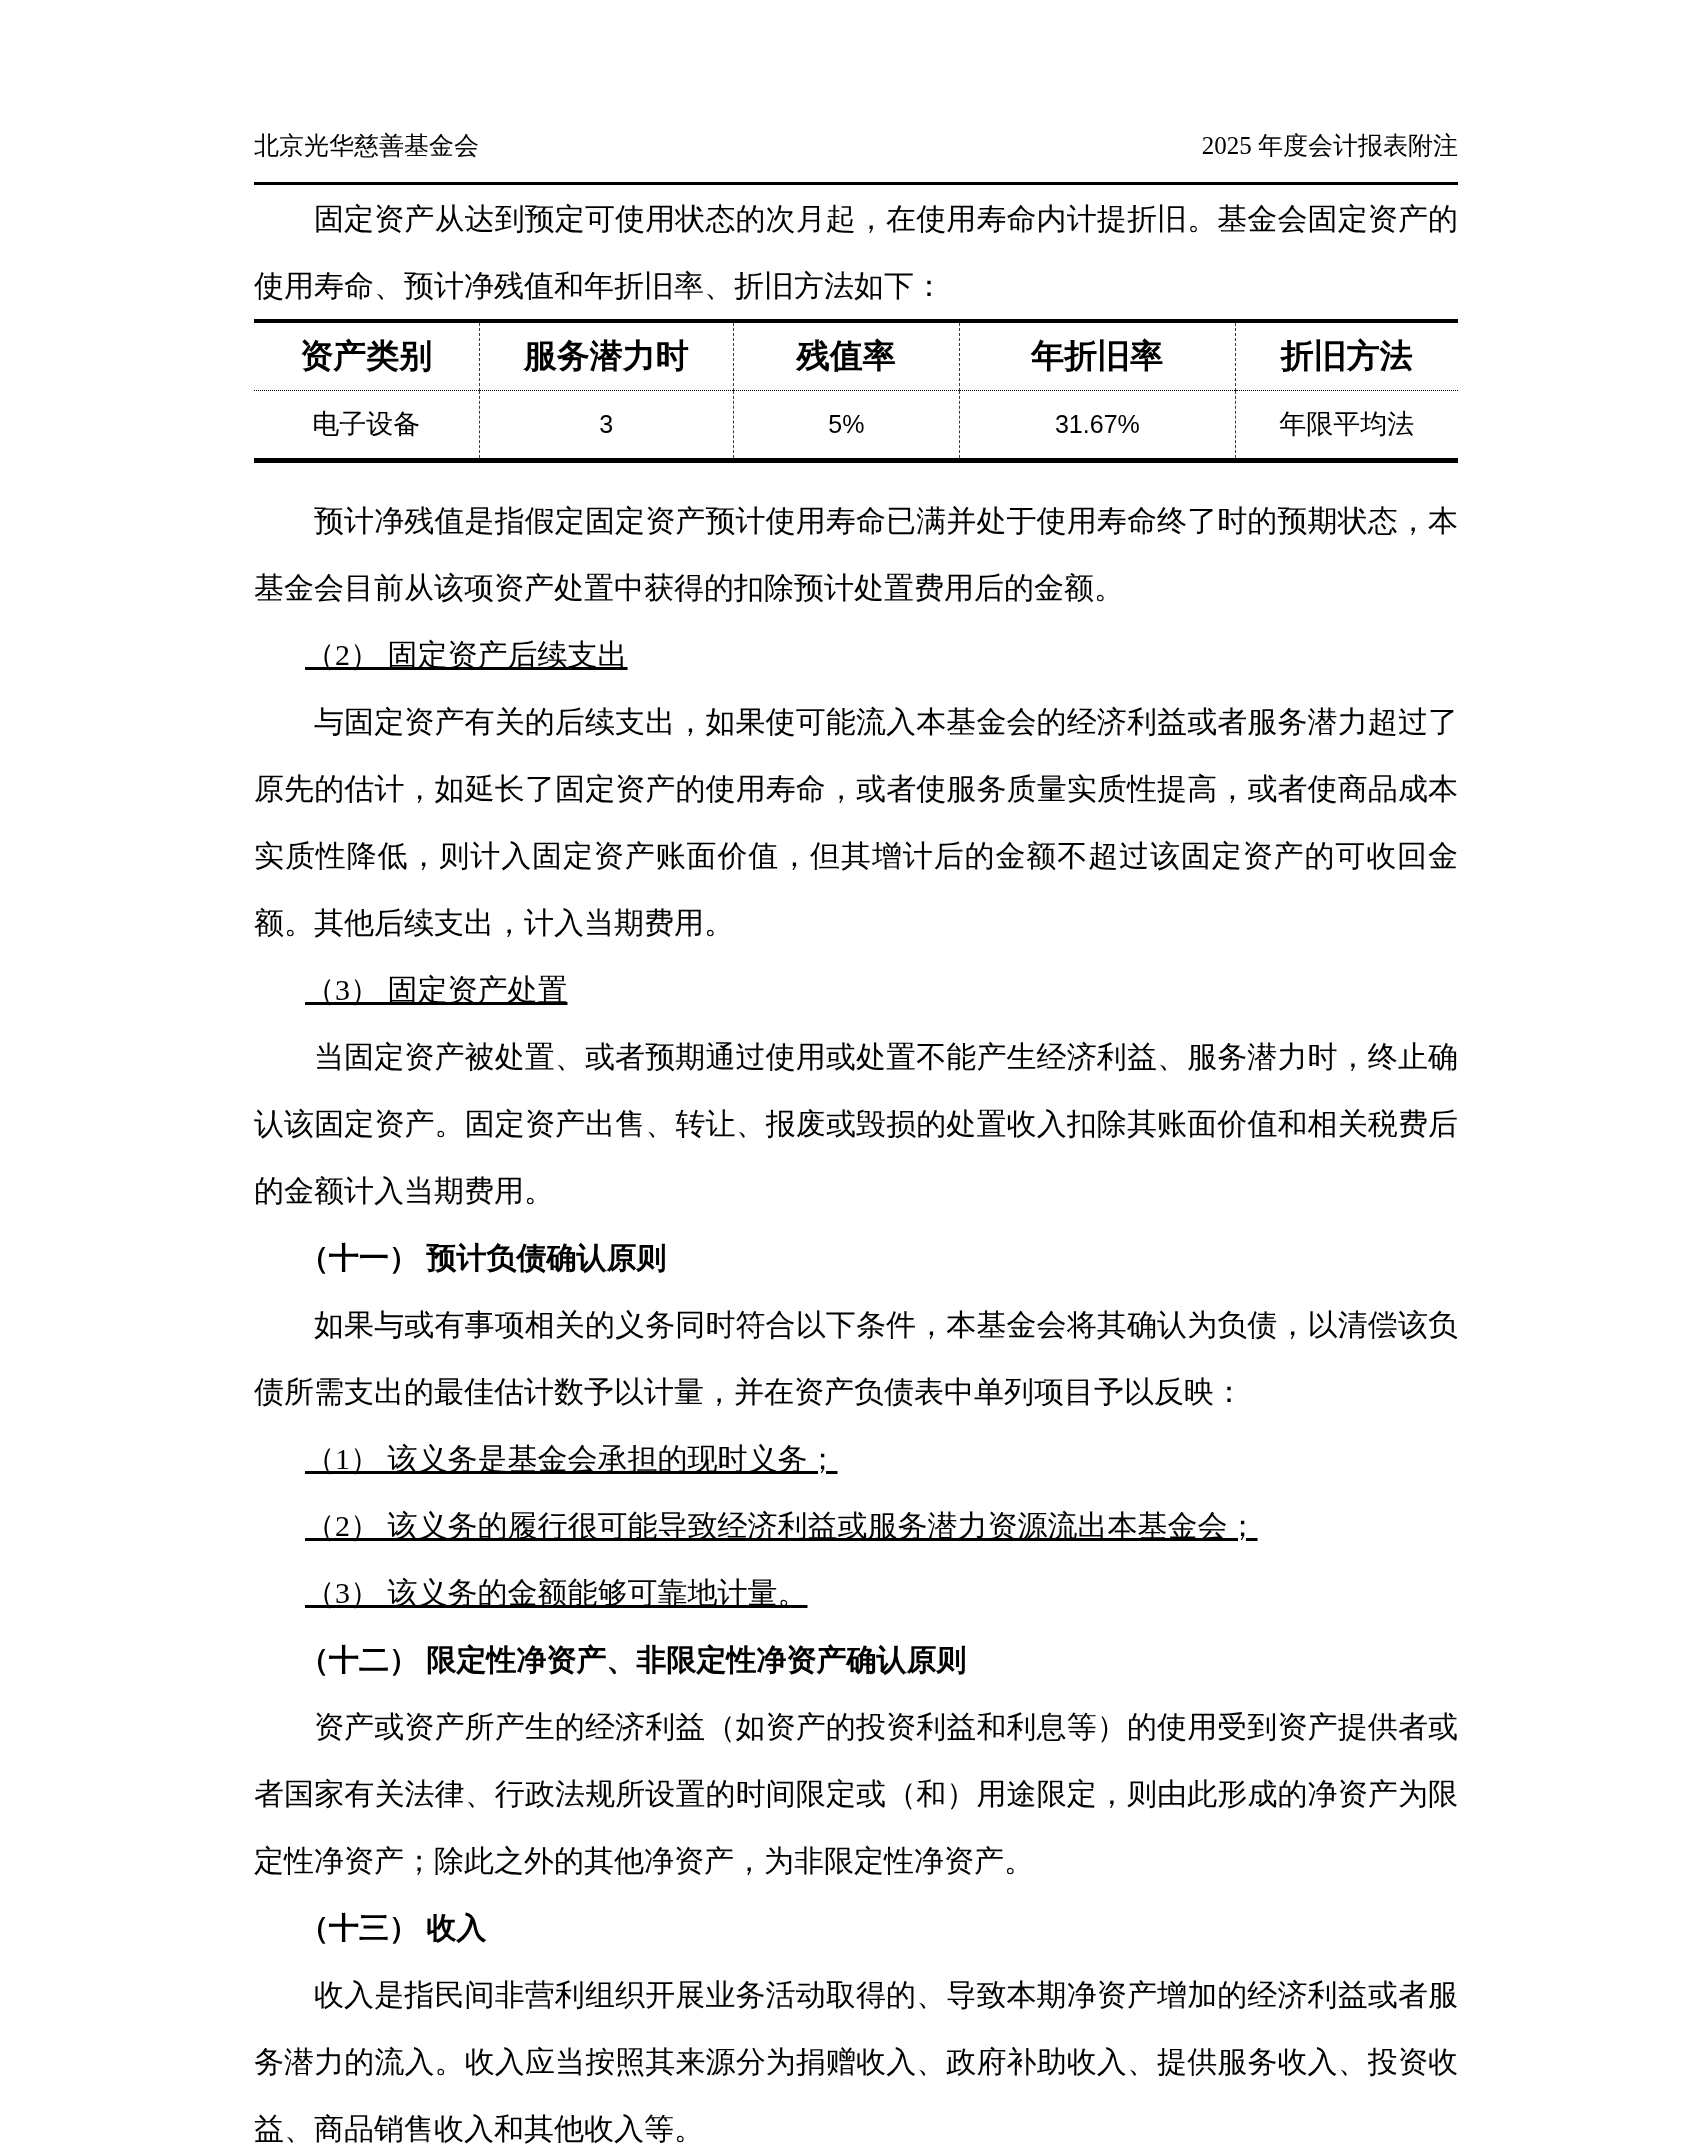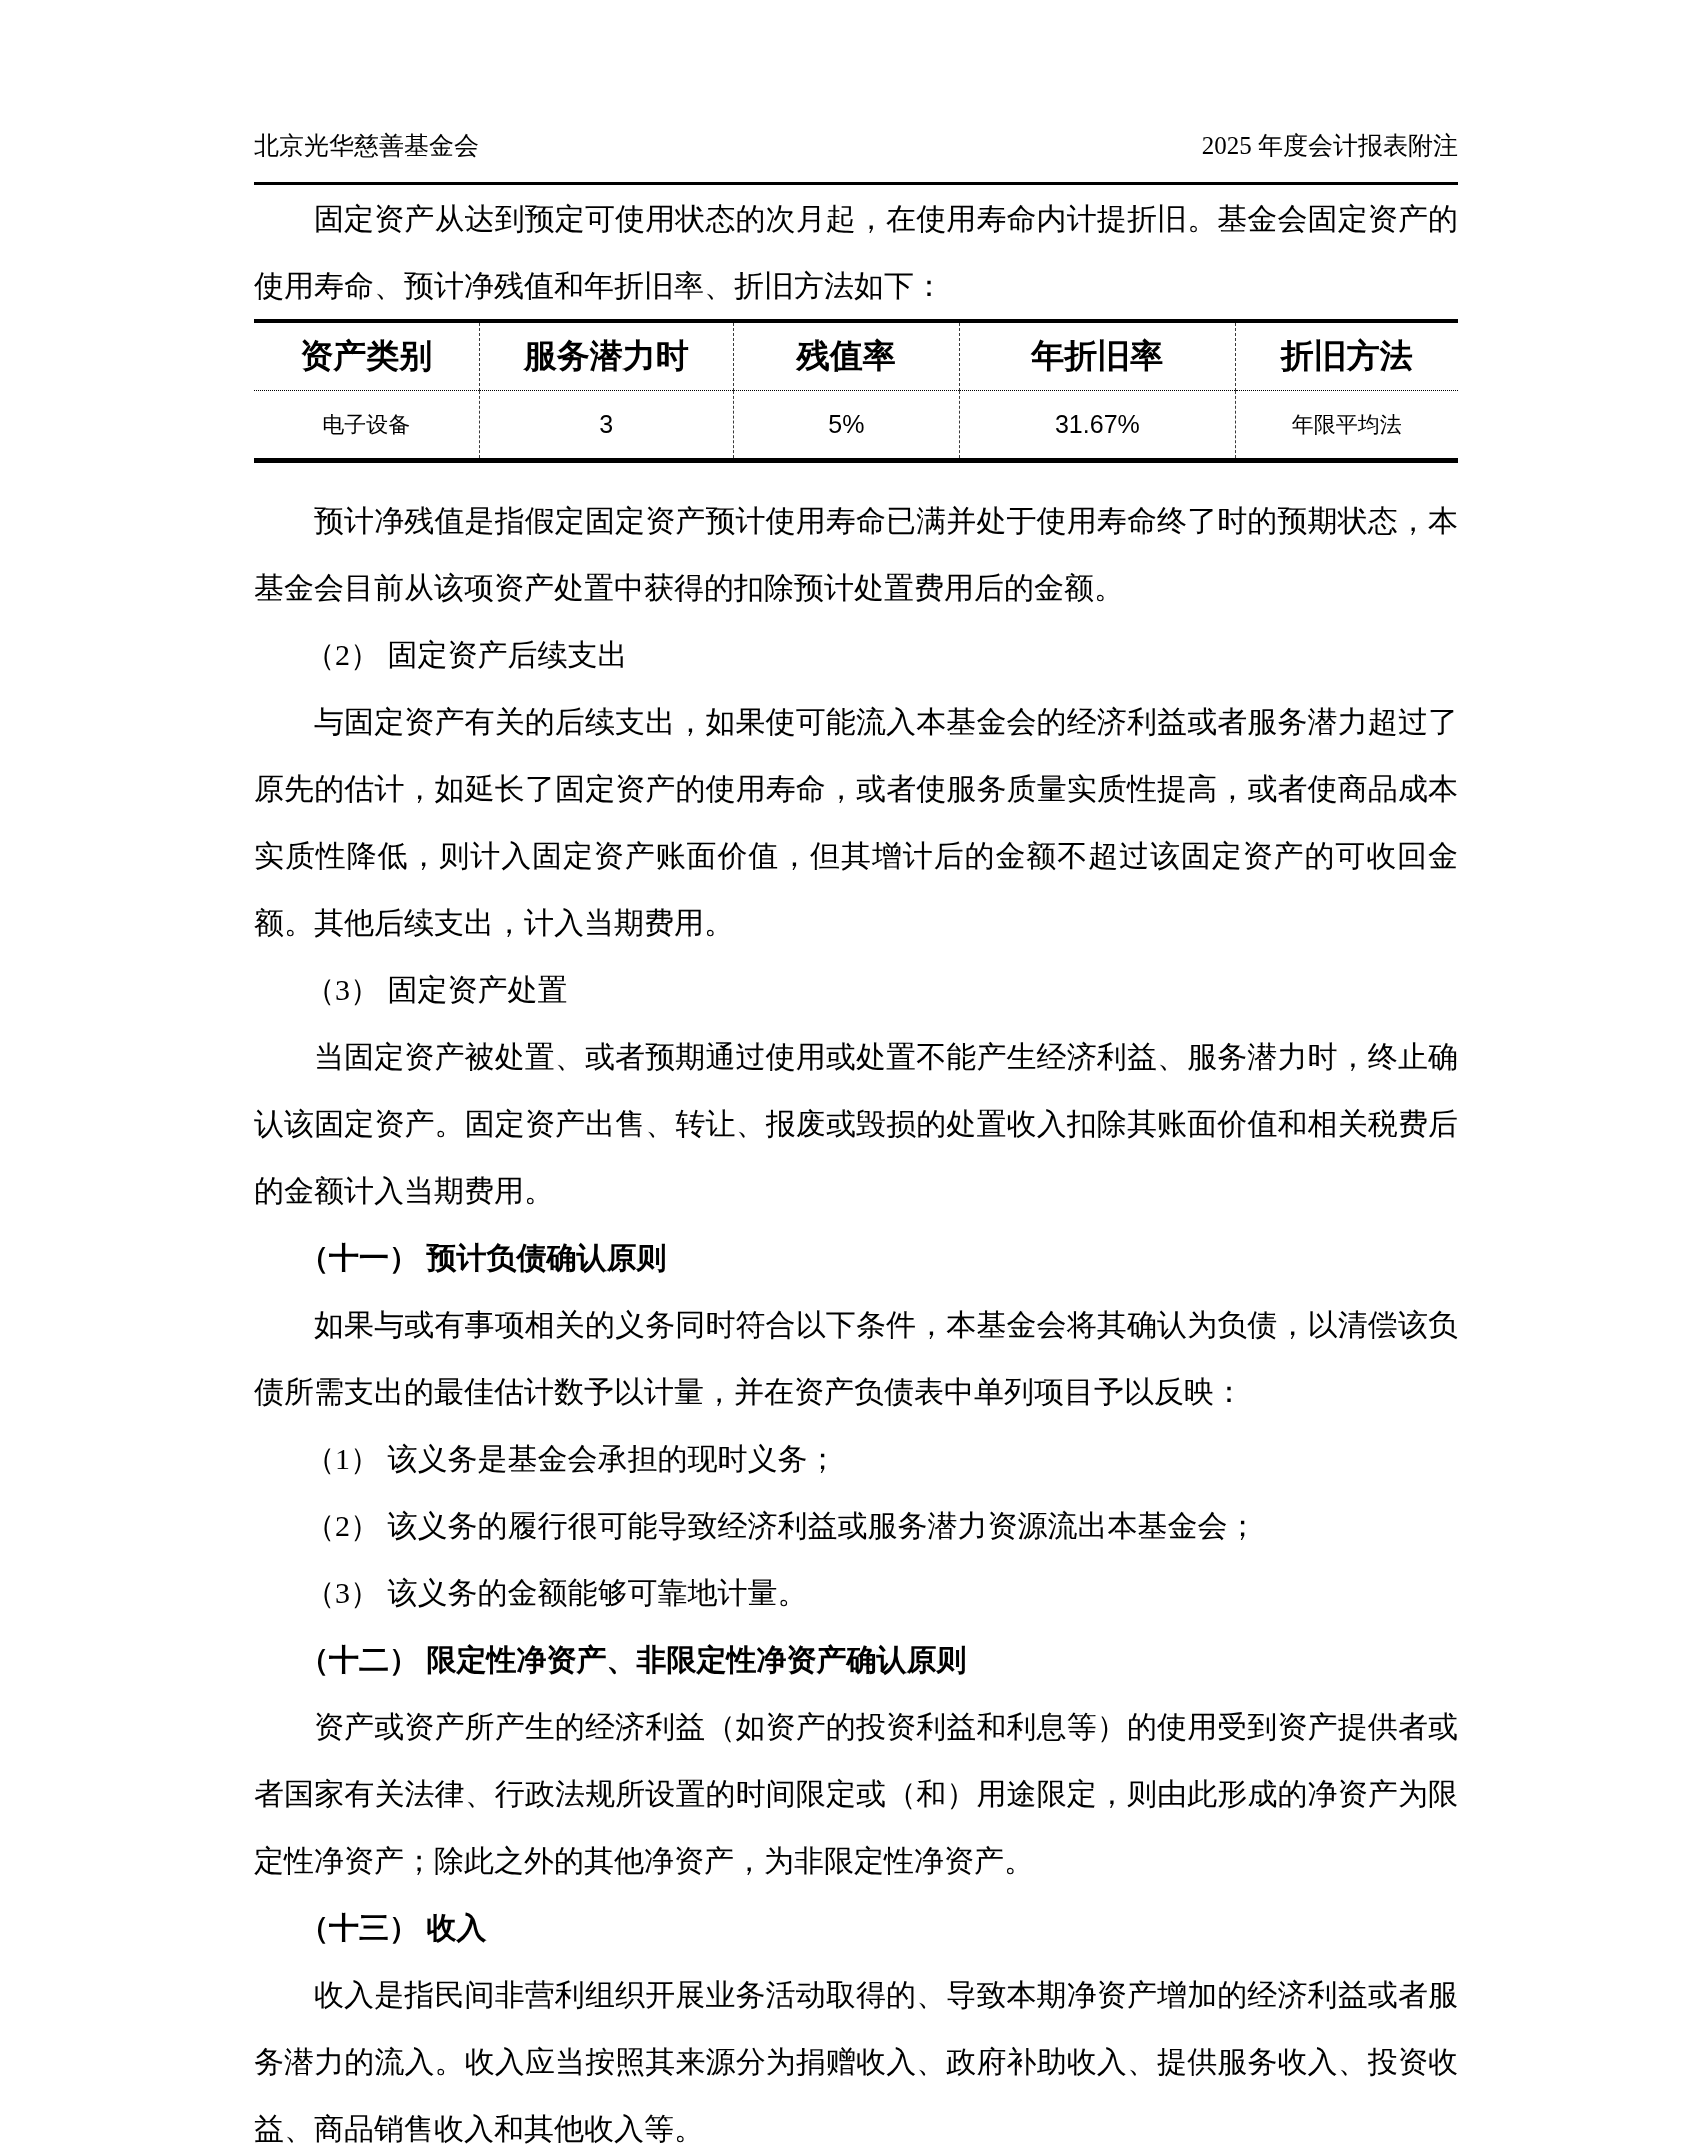--- a/index.html
+++ b/index.html
@@ -27,21 +27,21 @@
   }
   
   .content {
     margin: 0 249px 0 254px;
     font-size: 30px;
     line-height: 67px;
     text-align: justify;
     letter-spacing: 0;
   }
   .content .para    { margin: 0; text-indent: 2em; }
-  .content .item    { margin: 0; text-indent: 1.7em; }
+  .content .item    { margin: 0; text-indent: 1.7em; text-decoration: underline; }
   .content .heading { margin: 0; text-indent: 1.5em; font-weight: bold; }
   .intro { margin-top: 20px; }
   .blocks > :first-child { margin-top: 24px; }
   
   table.dep {
     width: 100%;
     border-collapse: collapse;
     table-layout: fixed;
     border-top: 4.7px solid #000;
     border-bottom: 5.6px solid #000;
@@ -52,21 +52,21 @@
     padding: 0;
     overflow: hidden;
   }
   .dep thead th {
     font-weight: bold;
     font-size: 33px;
     height: 63px;
     border-bottom: 1.7px dotted #000;
   }
   .dep tbody td {
-    font-size: 22px;
+    font-size: 27px;
     height: 67px;
   }
   .dep th:not(:last-child), .dep td:not(:last-child) {
     border-right: 1.3px dashed #3a3a3a;
   }
   .dep .num {
     font-family: "Liberation Sans", "DejaVu Sans", sans-serif;
     font-size: 25px;
   }
 </style>

